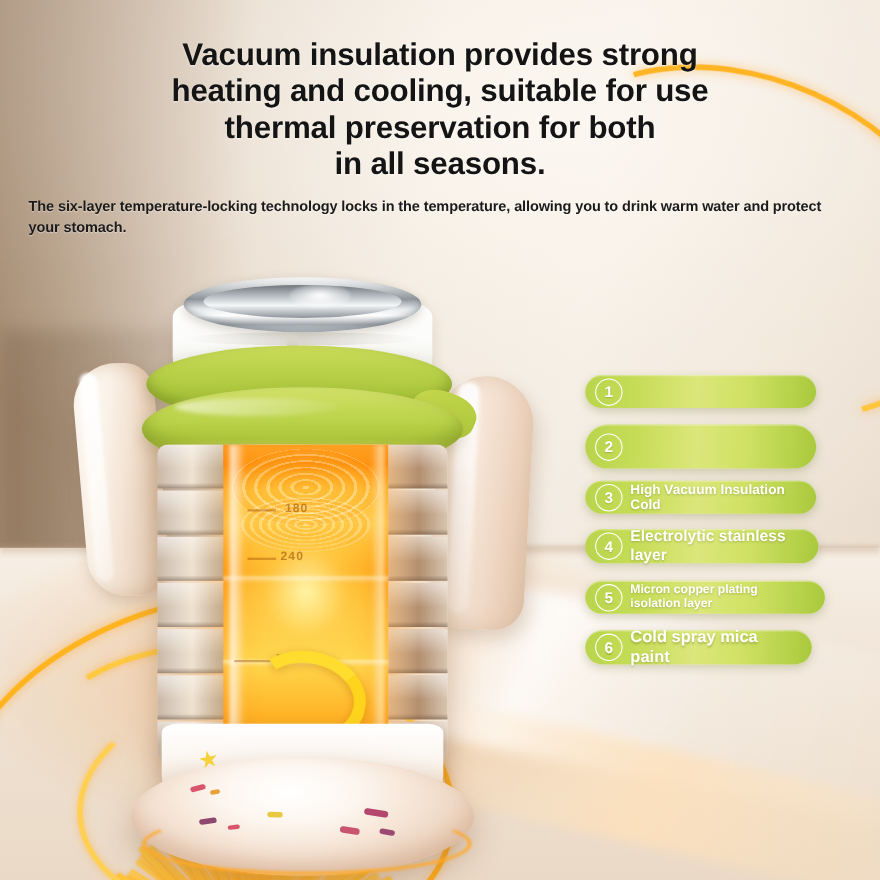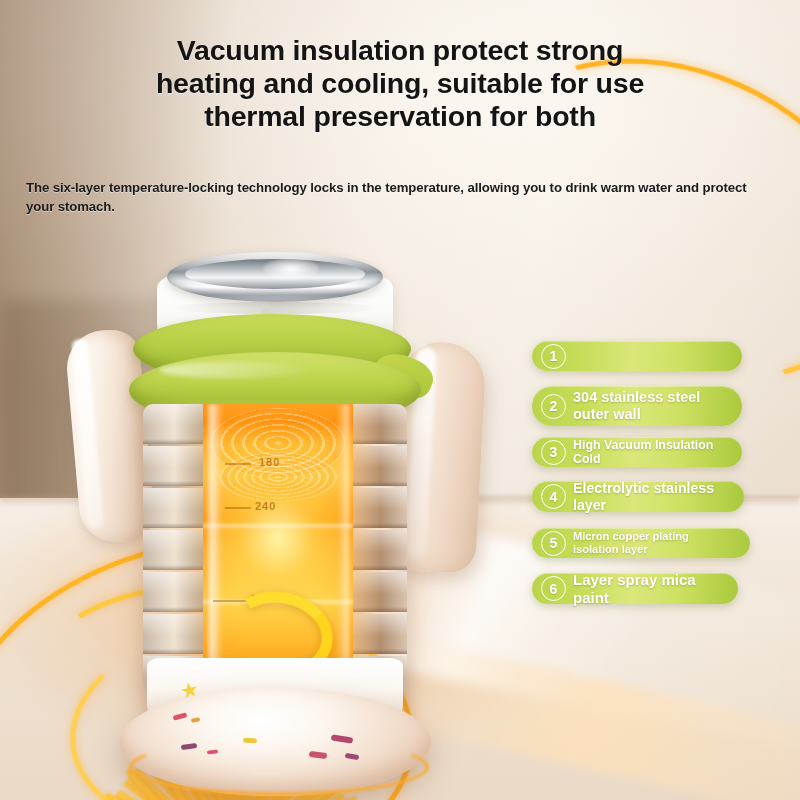--- a/index.html
+++ b/index.html
@@ -488,53 +488,52 @@
     <div class="decal decal-p2"></div>
     <div class="decal decal-p3"></div>
     <div class="decal decal-p4"></div>
     <div class="decal decal-y1"></div>
     <div class="decal decal-r1"></div>
     <div class="decal decal-r2"></div>
     <div class="decal decal-r3"></div>
   </div>
 
   <div class="headline">
-    <span class="l">Vacuum insulation protect strong</span>
+    <span class="l">Vacuum insulation provides strong</span>
     <span class="l">heating and cooling, suitable for use</span>
     <span class="l">thermal preservation for both</span>
+    <span class="l">in all seasons.</span>
   </div>
 
   <div class="subtext">The six-layer temperature-locking technology locks in the temperature, allowing you to drink warm water and protect your stomach.</div>
 
   <div class="pills">
 
     <div class="pill p1">
       <span class="num">1</span>
     </div>
 
     <div class="pill p2">
       <span class="num">2</span>
-      <span class="txt">304 stainless steel
-outer wall</span>
     </div>
 
     <div class="pill p3">
       <span class="num">3</span>
       <span class="txt">High Vacuum Insulation Cold</span>
     </div>
 
     <div class="pill p4">
       <span class="num">4</span>
       <span class="txt">Electrolytic stainless layer</span>
     </div>
 
     <div class="pill p5">
       <span class="num">5</span>
       <span class="txt">Micron copper plating isolation layer</span>
     </div>
 
     <div class="pill p6">
       <span class="num">6</span>
-      <span class="txt">Layer spray mica paint</span>
+      <span class="txt">Cold spray mica paint</span>
     </div>
 
   </div>
 </div>
 
 </body></html>

